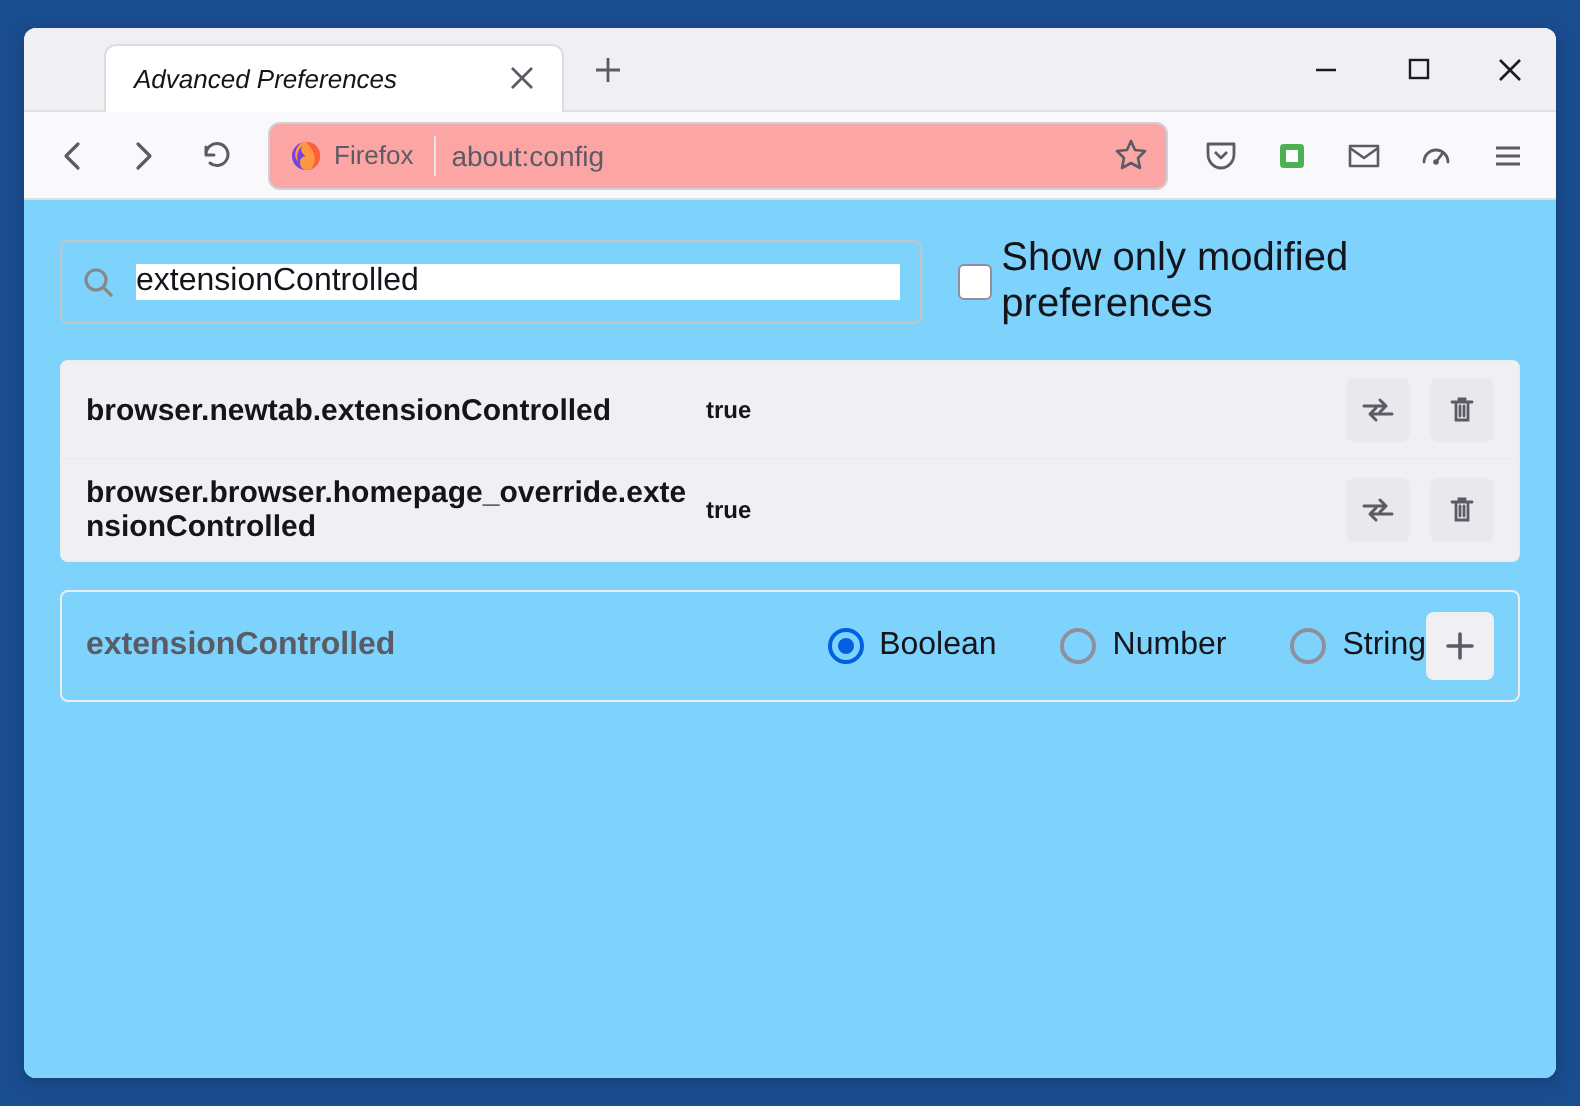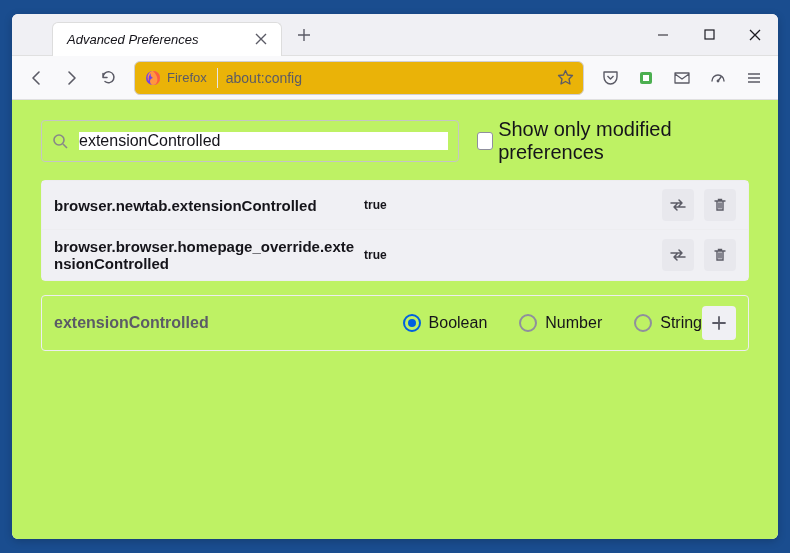--- a/index.html
+++ b/index.html
@@ -58,21 +58,21 @@
     display: flex;
     align-items: center;
     padding: 0 8px;
     gap: 4px;
     border-bottom: 1px solid #e0e0e0;
   }
   .tbtn { width: 32px; height: 32px; display: flex; align-items: center; justify-content: center; cursor: pointer; border-radius: 4px; color: #5b5b66; }
   .urlbar {
     flex: 1;
     height: 32px;
-    background: #eab308;
+    background: #fca5a5;
     border: 1px solid #cfcfd8;
     border-radius: 6px;
     display: flex;
     align-items: center;
     padding: 16px 4px;
     margin: 4px 6px;
   }
   .url-identity {
     display: flex;
     align-items: center;
@@ -82,22 +82,22 @@
     margin-right: 8px;
     font-size: 13px;
     color: #5b5b66;
   }
   .ff-logo { width:16px; height:16px; }
   .url-text { font-size: 14px; color: #5b5b66; flex: 1; }
   .url-star { width: 28px; height: 28px; display: flex; align-items:center; justify-content:center; color: #5b5b66; }
   
   .content {
     flex: 1;
-    padding: 18px 29px;
-    background: #bef264;
+    padding: 18px 18px;
+    background: #7dd3fc;
     font-size: 15px;
   }
   .search-row { display: flex; align-items: center; gap: 18px; margin-bottom: 16px;}
   .search-box {
     height: 42px;
     border: 1px solid #c5c5c5;
     border-radius: 4px;
     display: flex;
     align-items: center;
     padding: 0 10px;

